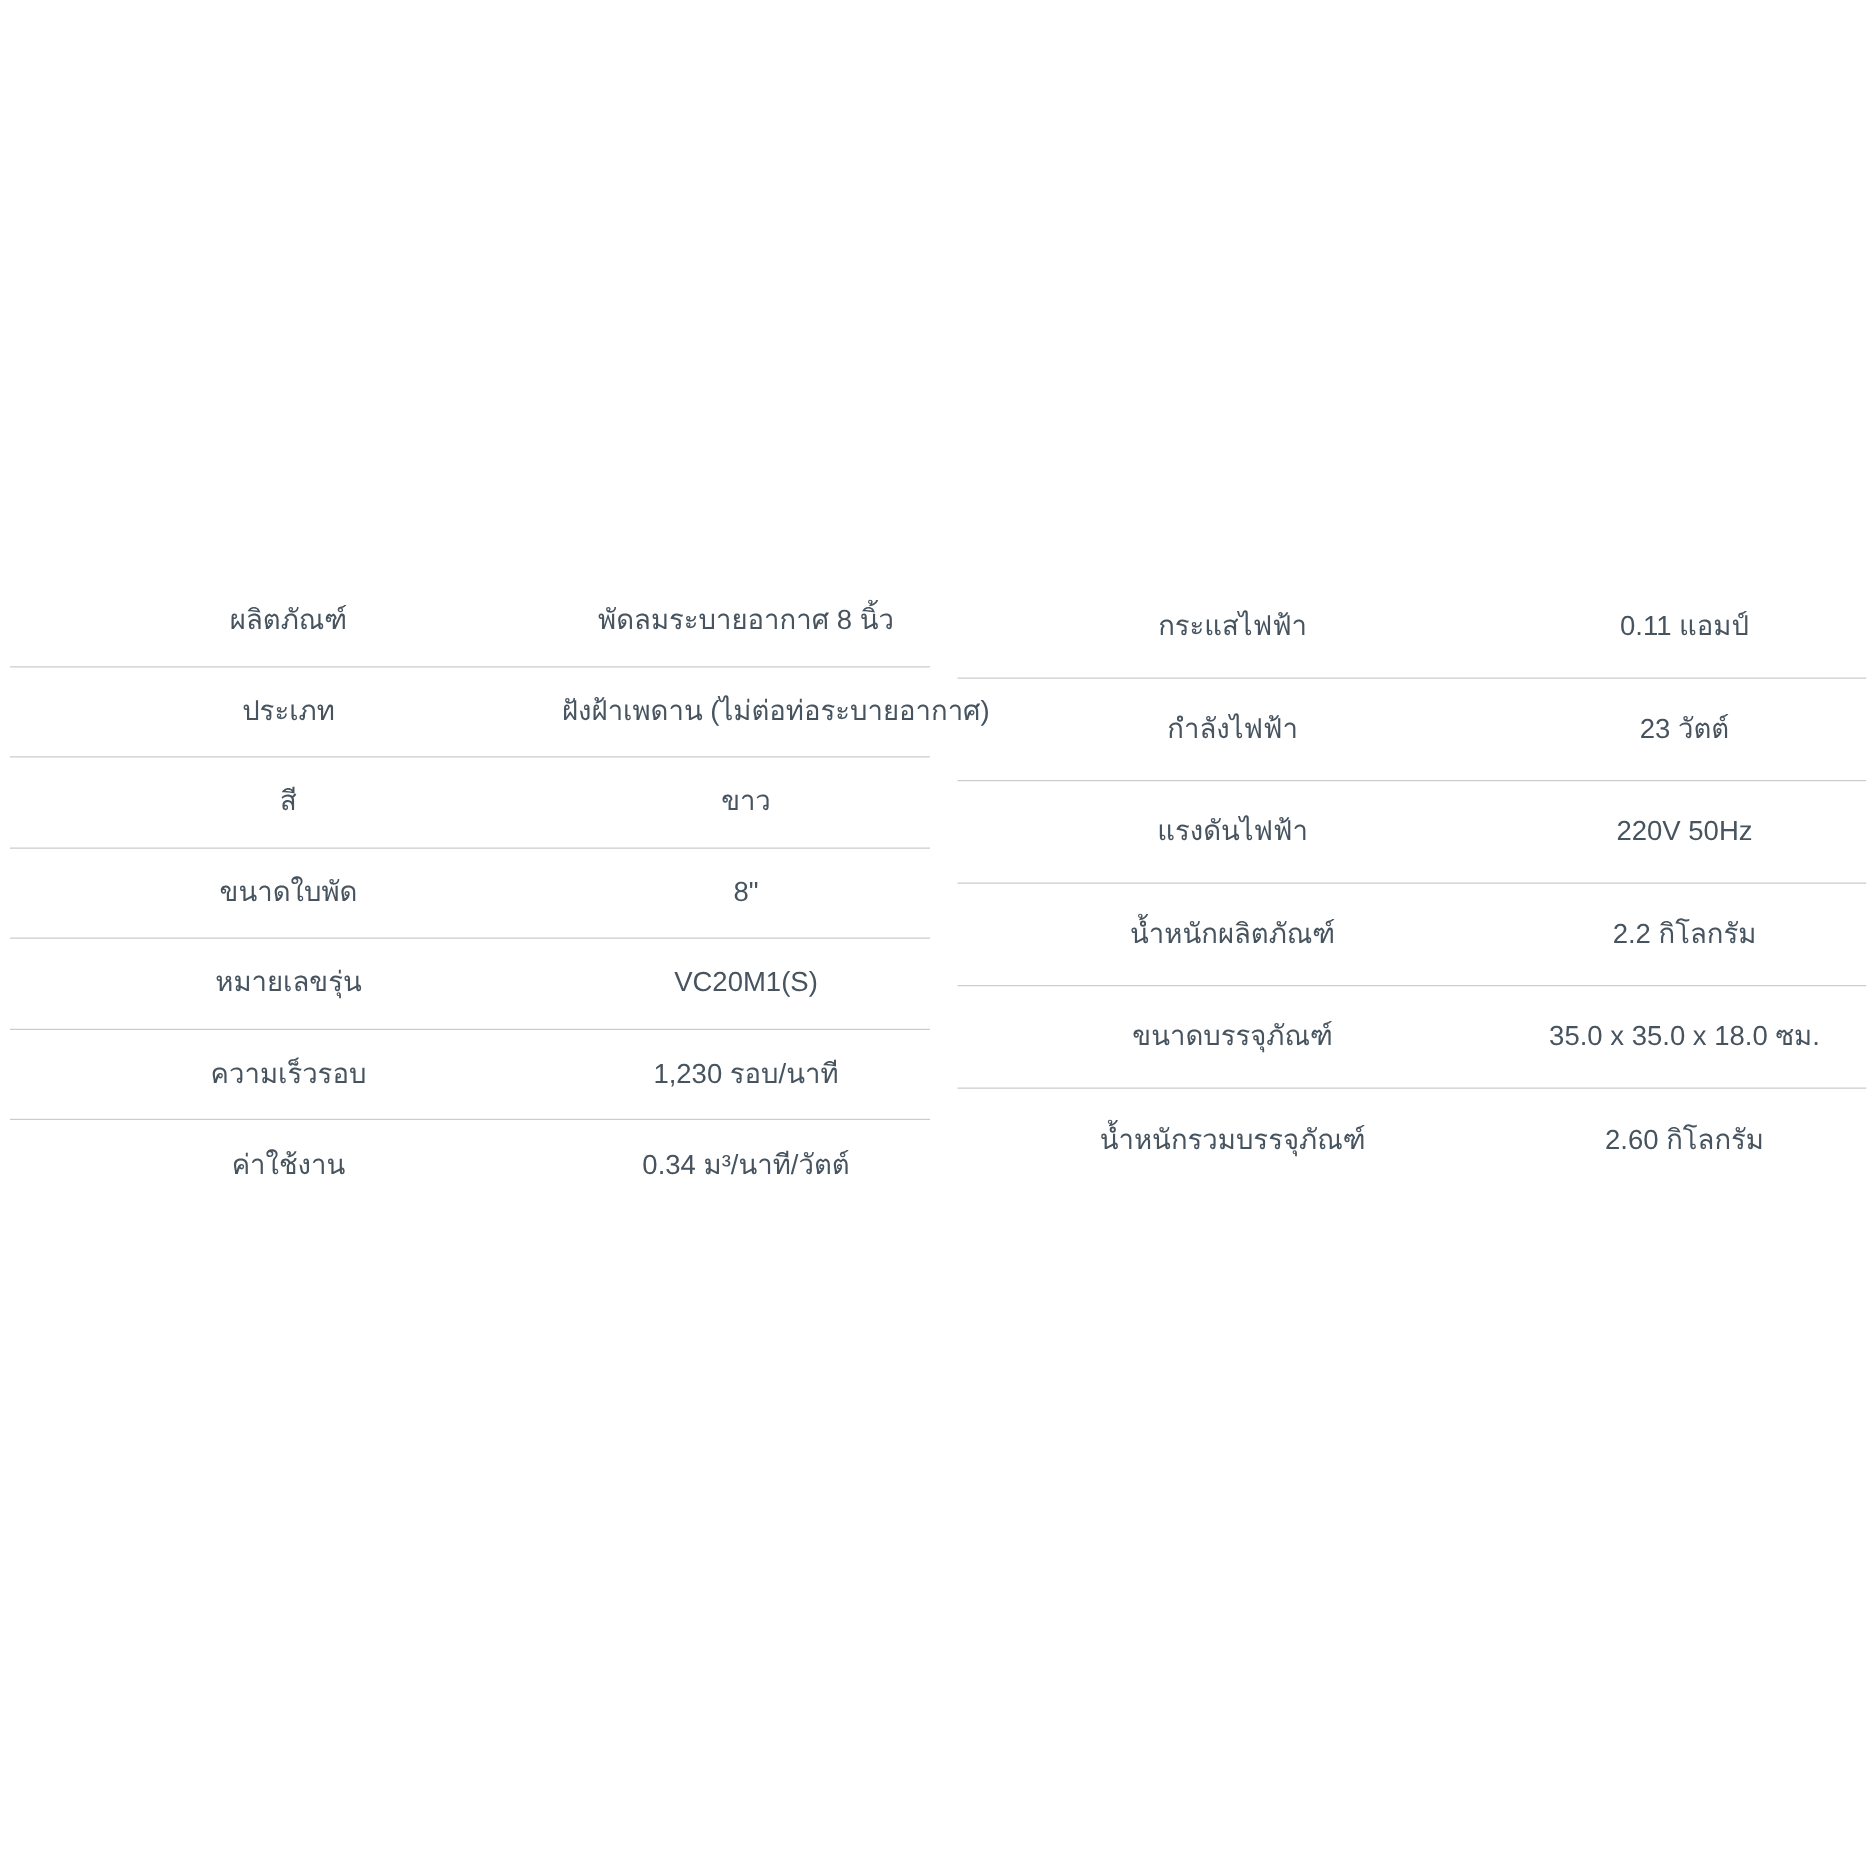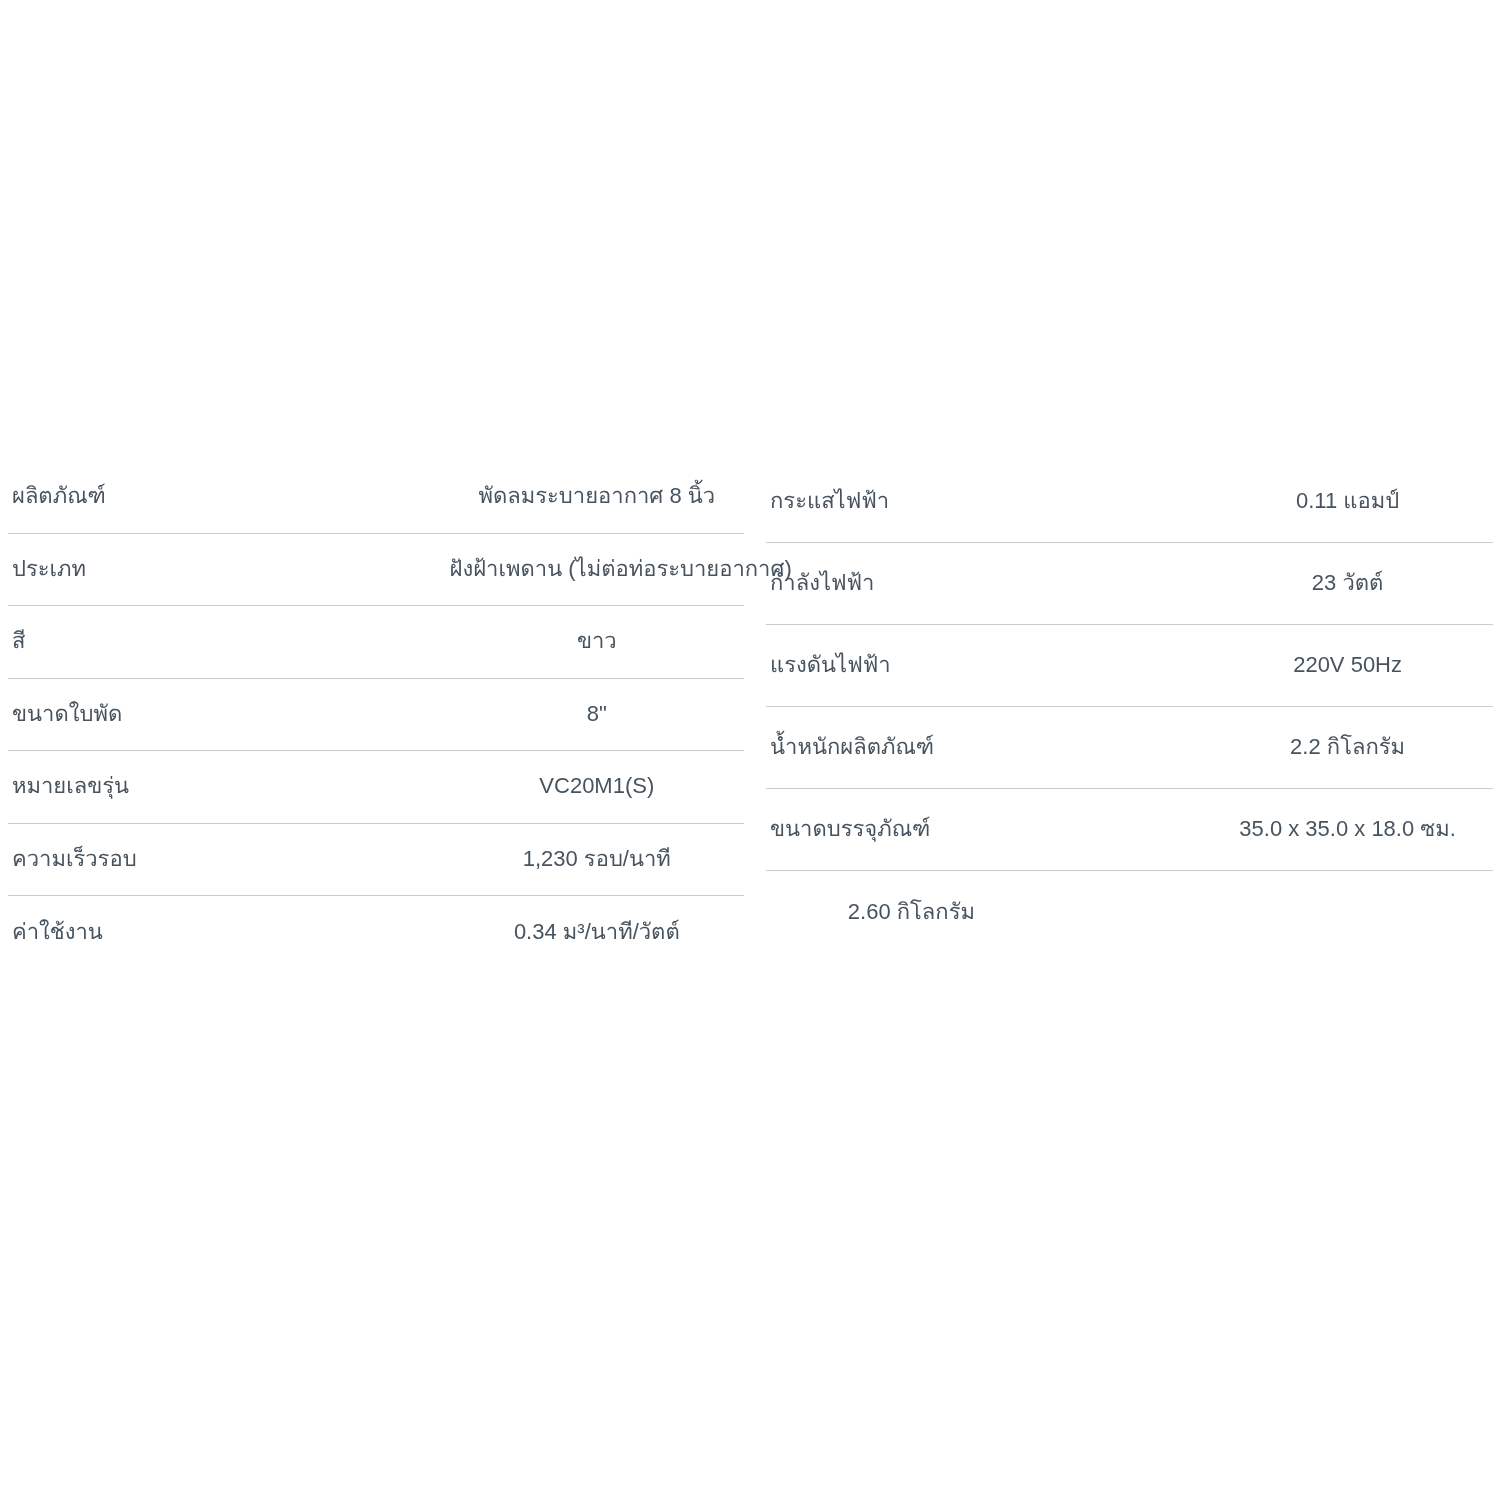--- a/index.html
+++ b/index.html
@@ -33,21 +33,21 @@
   .row {
     display: flex;
     align-items: center;
     border-bottom: 1px solid var(--divider-color);
   }
   .spec-table.left  .row { height: 72.5px; }
   .spec-table.right .row { height: 82px; }
   .row:last-child { border-bottom: none; }
   .label {
     flex: 0 0 60%;
-    text-align: left;
+    text-align: center;
     padding-left: 4px;
     line-height: 1.3;
     white-space: nowrap;
   }
   .value {
     flex: 0 0 40%;
     text-align: center;
     line-height: 1.3;
     white-space: nowrap;
   }
@@ -104,18 +104,19 @@
       </div>
       <div class="row">
         <span class="label">น้ำหนักผลิตภัณฑ์</span>
         <span class="value">2.2 กิโลกรัม</span>
       </div>
       <div class="row">
         <span class="label">ขนาดบรรจุภัณฑ์</span>
         <span class="value">35.0 x 35.0 x 18.0 ซม.</span>
       </div>
       <div class="row">
+        <span class="label">น้ำหนักรวมบรรจุภัณฑ์</span>
         <span class="value">2.60 กิโลกรัม</span>
       </div>
     </div>
 
   </div>
 </div>
 
 </body></html>

